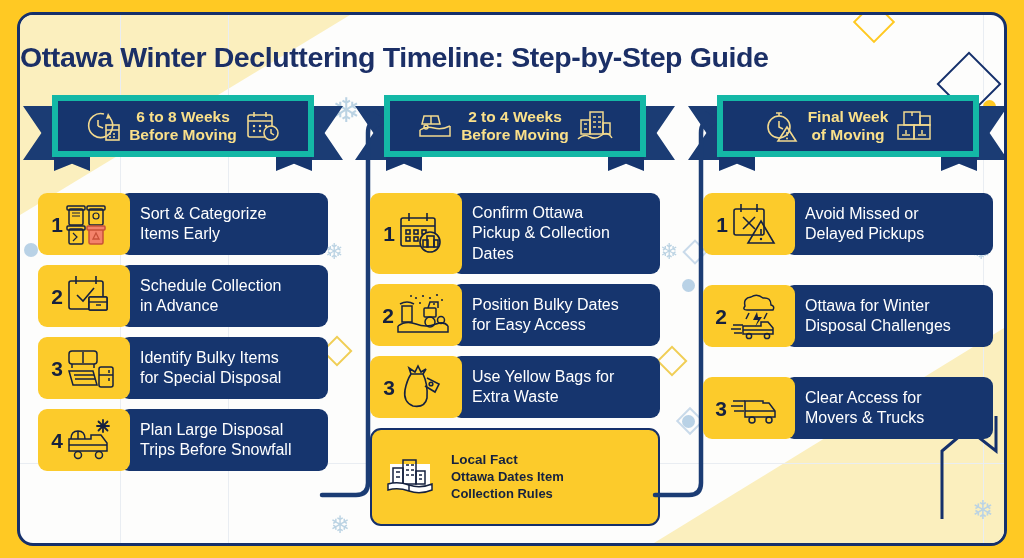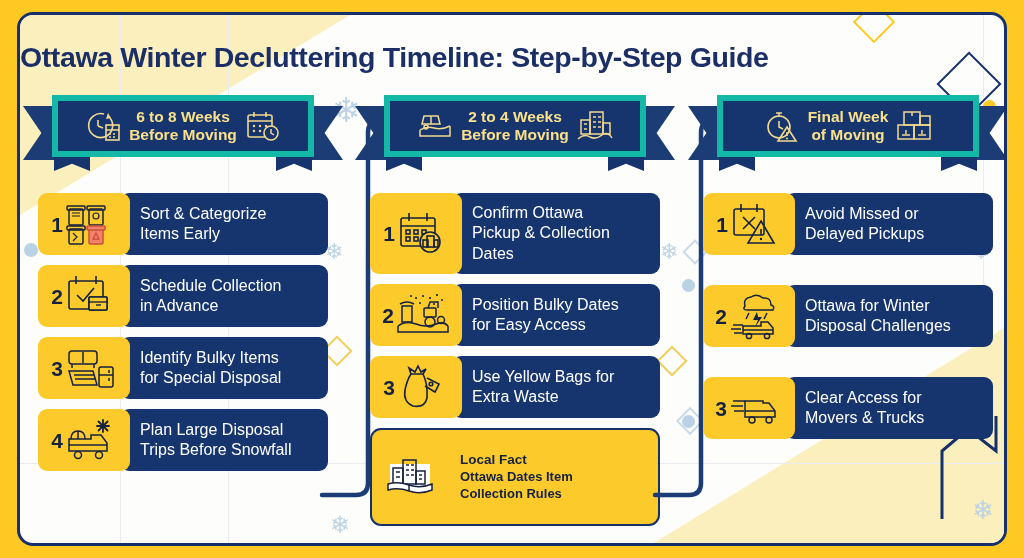--- a/index.html
+++ b/index.html
@@ -189,21 +189,21 @@
 
   
   .fact {
     position: relative;
     width: 290px;
     background: #FCCB2B;
     border: 2.5px solid #15306B;
     border-radius: 11px;
     display: flex;
     align-items: center;
-    gap: 24px;
+    gap: 15px;
     padding: 22px 12px;
     min-height: 70px;
   }
   .fact-title {
     font-size: 13.5px; font-weight: bold; color: #15213F;
     margin-bottom: 2px;
   }
   .fact-sub {
     font-size: 13px; font-weight: bold; color: #15213F;
     line-height: 1.25; white-space: pre-line;

